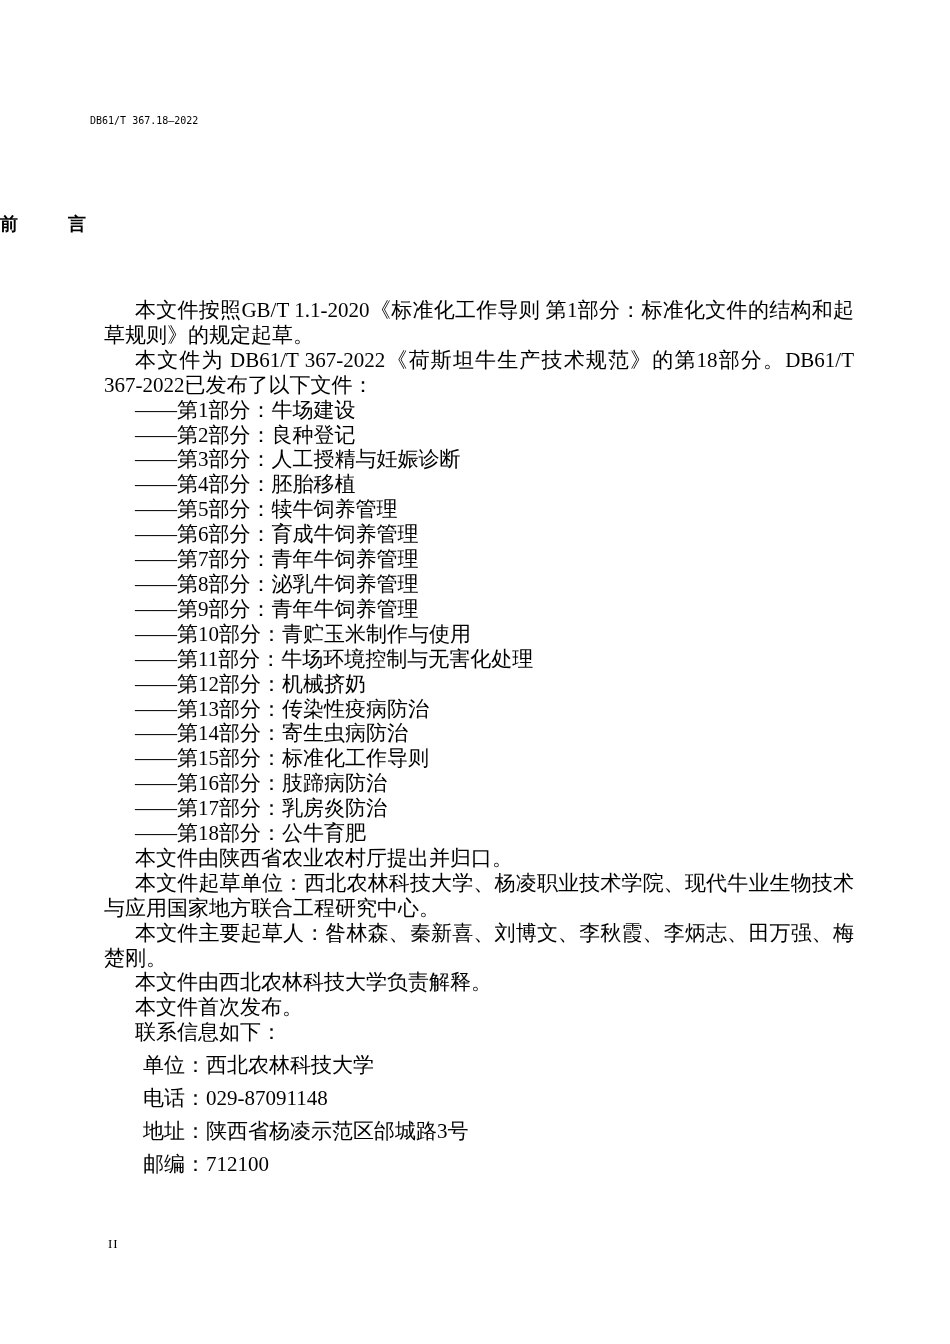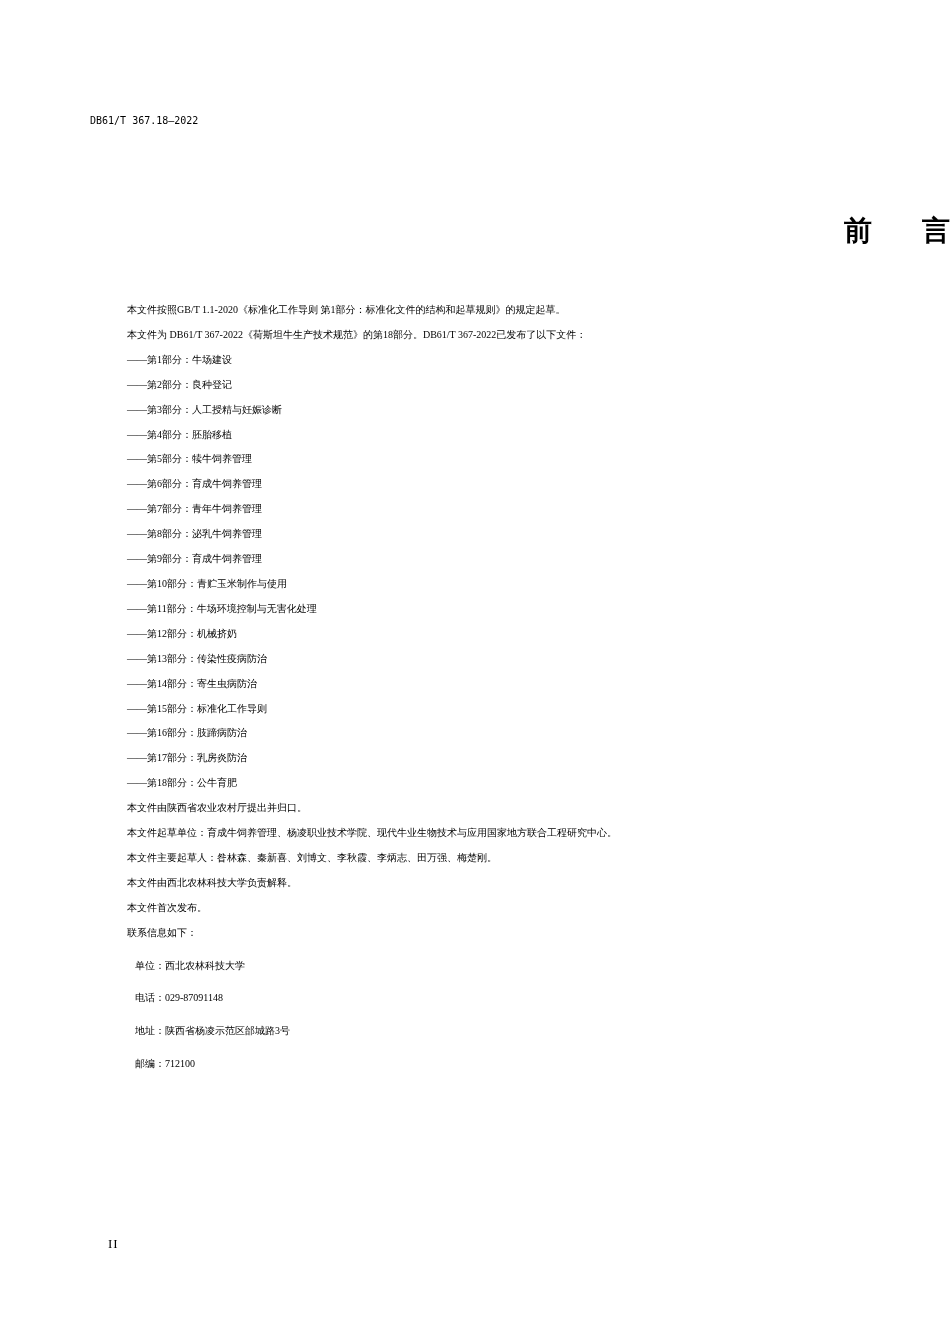--- a/index.html
+++ b/index.html
@@ -1,21 +1,21 @@
 <!DOCTYPE html>
 <html><head>
 <meta charset="utf-8">
 <style>
   html, body { margin: 0; padding: 0; background: #ffffff; }
   body { width: 950px; height: 1344px; position: relative; overflow: hidden; color: #000; }
   .std-code { position: absolute; left: 90px; top: 115px; font-family: "DejaVu Sans Mono", "Liberation Mono", monospace; font-size: 10px; letter-spacing: 0px; }
-  .title { position: absolute; left: 0; width: 950px; top: 212px; text-align: right; font-family: "DejaVu Sans", sans-serif; font-size: 28px; font-weight: bold; letter-spacing: 0; }
+  .title { position: absolute; left: 0; width: 950px; top: 212px; text-align: left; font-family: "DejaVu Sans", sans-serif; font-size: 18px; font-weight: bold; letter-spacing: 0; }
   .title span { display: inline-block; }
   .title .gap { width: 50px; }
-  .body { position: absolute; left: 96px; top: 298px; width: 750px; font-family: "Liberation Serif", "DejaVu Serif", serif; font-size: 10px; line-height: 24.9px; }
+  .body { position: absolute; left: 104px; top: 298px; width: 750px; font-family: "Liberation Serif", "DejaVu Serif", serif; font-size: 21px; line-height: 24.9px; }
   .para { text-indent: 31px; text-align: justify; margin: 0; }
   .item { padding-left: 31px; margin: 0; white-space: nowrap; }
   .line { padding-left: 31px; margin: 8px; white-space: nowrap; }
   .page-num { position: absolute; left: 108px; top: 1236px; font-family: Liberation Serif, serif; font-size: 13px; color: #000000; letter-spacing: 1px; }
 </style>
 </head>
 <body>
 
 <div class="std-code">DB61/T 367.18—2022</div>
 
@@ -29,34 +29,34 @@
 
   <div>
     <p class="item">——第1部分：牛场建设</p>
     <p class="item">——第2部分：良种登记</p>
     <p class="item">——第3部分：人工授精与妊娠诊断</p>
     <p class="item">——第4部分：胚胎移植</p>
     <p class="item">——第5部分：犊牛饲养管理</p>
     <p class="item">——第6部分：育成牛饲养管理</p>
     <p class="item">——第7部分：青年牛饲养管理</p>
     <p class="item">——第8部分：泌乳牛饲养管理</p>
-    <p class="item">——第9部分：育成牛饲养管理</p>
+    <p class="item">——第9部分：青年牛饲养管理</p>
     <p class="item">——第10部分：青贮玉米制作与使用</p>
     <p class="item">——第11部分：牛场环境控制与无害化处理</p>
     <p class="item">——第12部分：机械挤奶</p>
     <p class="item">——第13部分：传染性疫病防治</p>
     <p class="item">——第14部分：寄生虫病防治</p>
     <p class="item">——第15部分：标准化工作导则</p>
     <p class="item">——第16部分：肢蹄病防治</p>
     <p class="item">——第17部分：乳房炎防治</p>
     <p class="item">——第18部分：公牛育肥</p>
   </div>
 
   <p class="para">本文件由陕西省农业农村厅提出并归口。</p>
-  <p class="para">本文件起草单位：育成牛饲养管理、杨凌职业技术学院、现代牛业生物技术与应用国家地方联合工程研究中心。</p>
+  <p class="para">本文件起草单位：西北农林科技大学、杨凌职业技术学院、现代牛业生物技术与应用国家地方联合工程研究中心。</p>
   <p class="para">本文件主要起草人：昝林森、秦新喜、刘博文、李秋霞、李炳志、田万强、梅楚刚。</p>
   <p class="para">本文件由西北农林科技大学负责解释。</p>
   <p class="para">本文件首次发布。</p>
   <p class="para">联系信息如下：</p>
 
   <div>
     <p class="line">单位：西北农林科技大学</p>
     <p class="line">电话：029-87091148</p>
     <p class="line">地址：陕西省杨凌示范区邰城路3号</p>
     <p class="line">邮编：712100</p>

